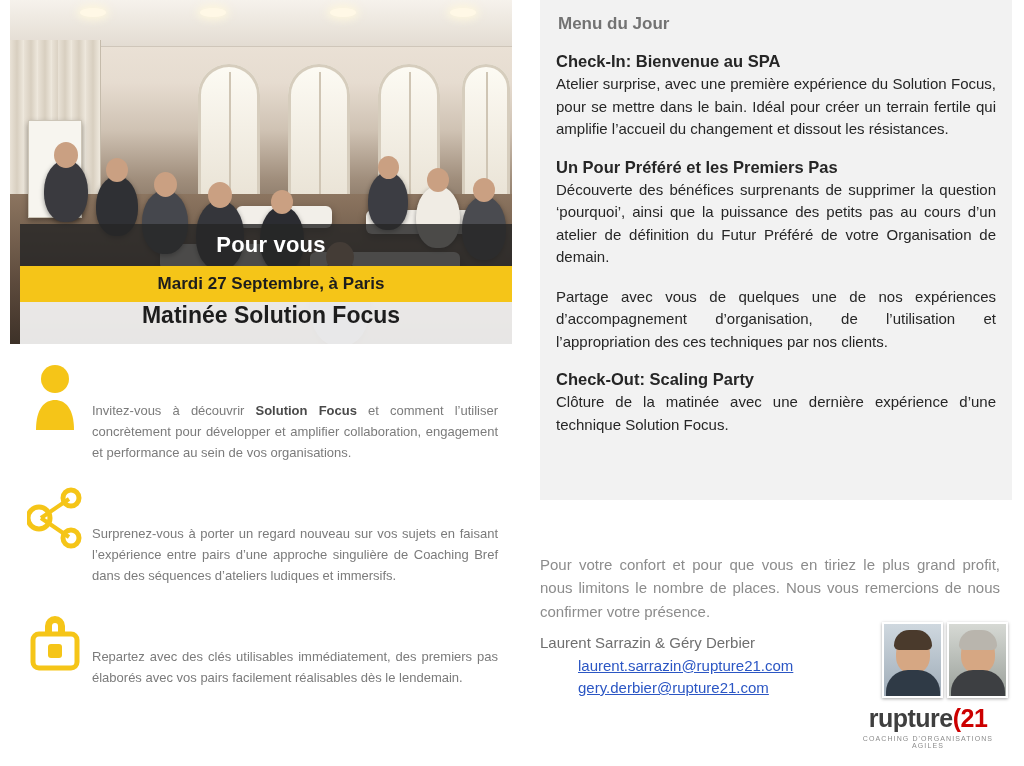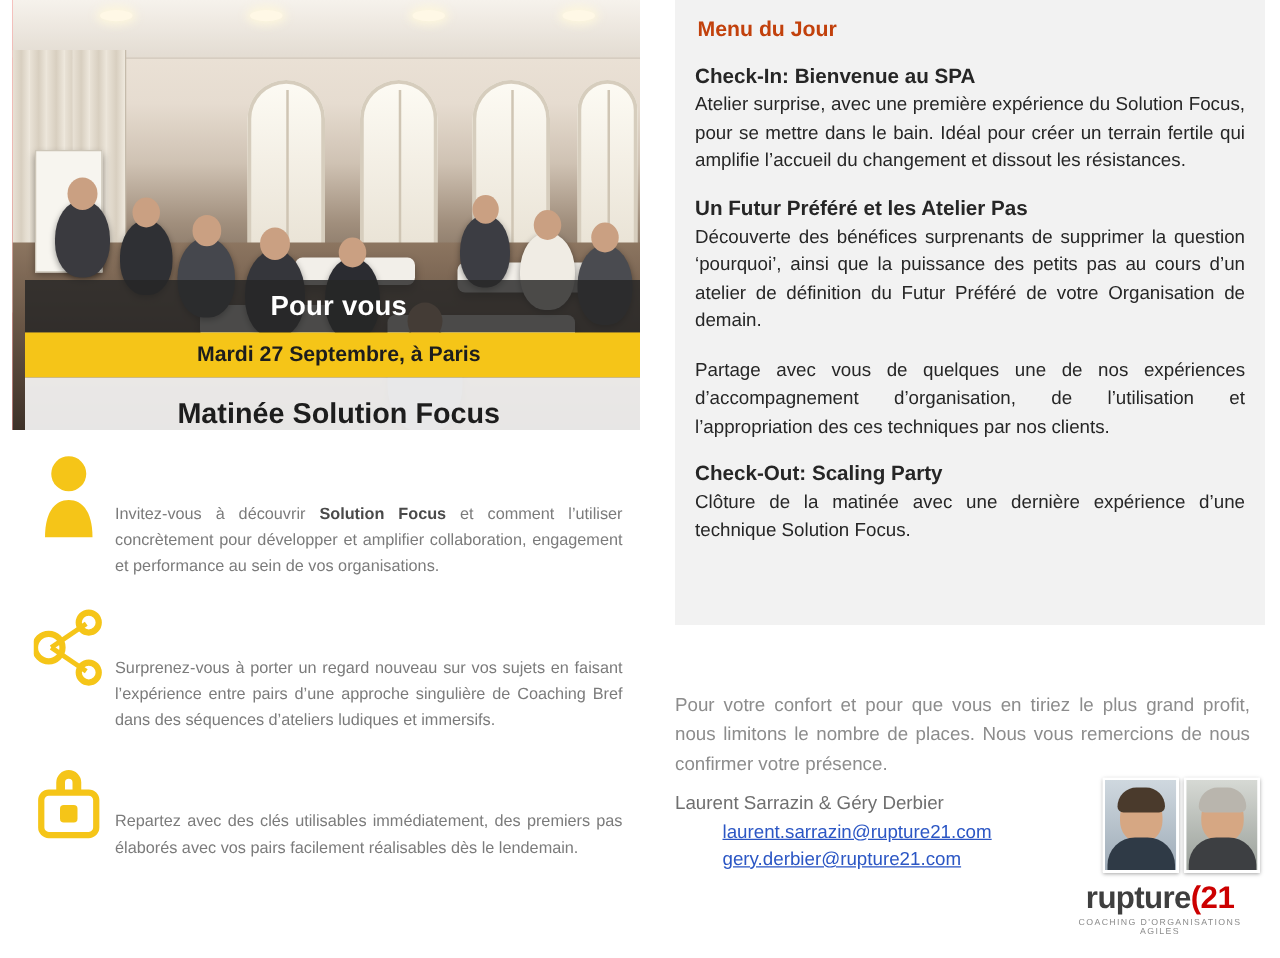--- a/index.html
+++ b/index.html
@@ -129,21 +129,21 @@
     font-weight: bold;
   }
   .banner-bottom {
     position: absolute;
     left: 10px;
     top: 302px;
     width: 502px;
     height: 42px;
     background: rgba(255,255,255,0.88);
     display: flex;
-    align-items: flex-end;
+    align-items: flex-start;
     justify-content: center;
   }
   .banner-bottom-text {
     color: #1d1d1d;
     font-size: 23px;
     font-weight: bold;
   }
 
   .benefits {
     position: absolute;
@@ -191,21 +191,21 @@
     position: absolute;
     left: 0;
     top: 0;
     width: 472px;
     height: 500px;
     background: #f2f2f2;
     padding: 10px 16px 0 16px;
     box-sizing: border-box;
   }
   .menu-title {
-    color: #c2410c;
+    color: #737373;
     font-size: 17px;
     font-weight: bold;
     margin: 4px 0 18px 2px;
   }
   .menu-item { margin-bottom: 17px; }
   .menu-item-title {
     color: #262626;
     font-size: 16.5px;
     font-weight: bold;
     margin-bottom: 2px;
@@ -432,21 +432,21 @@
 
     <div class="menu-box">
       <div class="menu-title">Menu du Jour</div>
 
       <div class="menu-item">
         <div class="menu-item-title">Check-In: Bienvenue au SPA</div>
         <div class="menu-item-body">Atelier surprise, avec une première expérience du Solution Focus, pour se mettre dans le bain. Idéal pour créer un terrain fertile qui amplifie l’accueil du changement et dissout les résistances.</div>
       </div>
 
       <div class="menu-item">
-        <div class="menu-item-title">Un Futur Préféré et les Atelier Pas</div>
+        <div class="menu-item-title">Un Pour Préféré et les Premiers Pas</div>
         <div class="menu-item-body">Découverte des bénéfices surprenants de supprimer la question ‘pourquoi’, ainsi que la puissance des petits pas au cours d’un atelier de définition du Futur Préféré de votre Organisation de demain.</div>
       </div>
 
       <div class="menu-item">
         <div class="menu-item-body">Partage avec vous de quelques une de nos expériences d’accompagnement d’organisation, de l’utilisation et l’appropriation des ces techniques par nos clients.</div>
       </div>
 
       <div class="menu-item">
         <div class="menu-item-title">Check-Out: Scaling Party</div>
         <div class="menu-item-body">Clôture de la matinée avec une dernière expérience d’une technique Solution Focus.</div>

